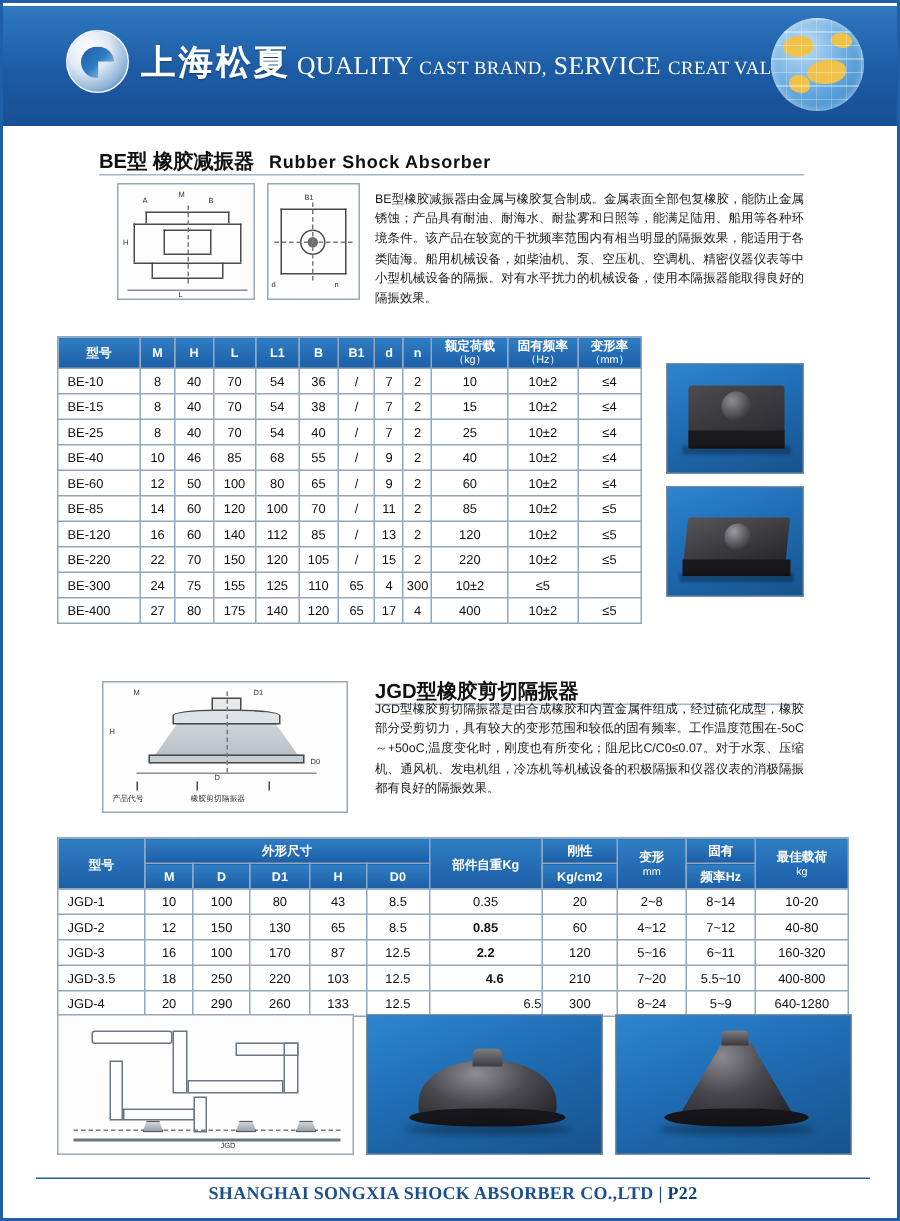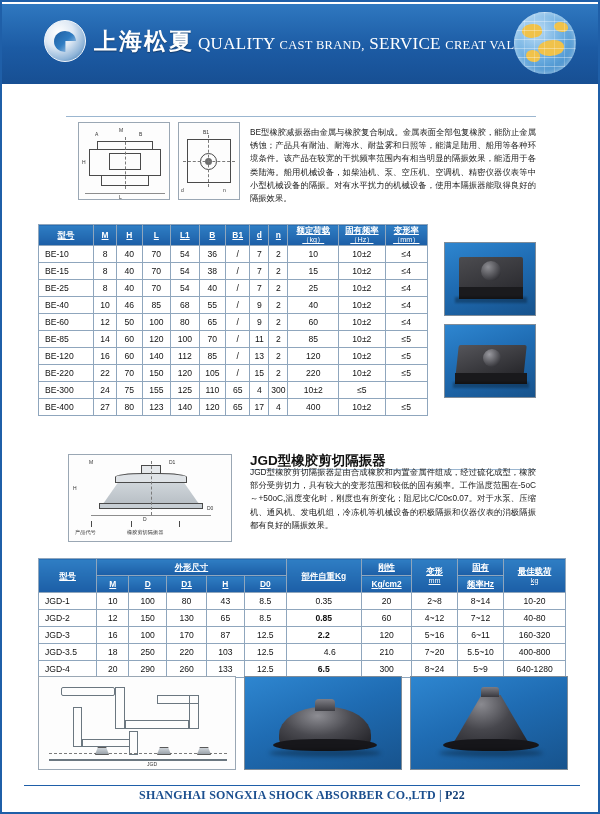--- a/index.html
+++ b/index.html
@@ -131,21 +131,20 @@
     padding:0;
     height:17px;
     white-space:nowrap;
   }
   table.tbl thead th {
     background:linear-gradient(180deg,#2f7ec4,#1c5ea6);
     color:#fff;
     font-weight:bold;
     font-size:8.4px;
     line-height:10px;
-    text-decoration:underline;
   }
   table.tbl thead th .u { display:block; font-size:7.2px; font-weight:normal; }
   table.tbl tbody td:first-child { text-align:left; padding-left:6px; font-weight:normal;margin-top:34px; }
 
   
   .footer-rule {
     position:absolute; left:22px; top:783px; width:556px; height:1px; background:#1f5fa8;
   }
   .footer {
     position:absolute; left:0; top:786px; width:600px;
@@ -178,20 +177,24 @@
     </div>
     <div class="globe">
       <div class="land l1"></div>
         <div class="land l2"></div>
       <div class="land l3"></div>
         <div class="land l4"></div>
       <div class="globe-grid"></div>
     </div>
   </div>
 
+  <div class="sec-title" style="left:64px; top:97px;">
+    <span>BE型 橡胶减振器</span>
+    <span class="en" style="font-size:12px; margin-left:6px;">Rubber Shock Absorber</span>
+  </div>
   <div class="title-rule" style="left:64px; top:114px; width:470px;"></div>
 
   <div class="draw-box" style="left:76px; top:120px; width:92px; height:78px;">
 
     <div class="dwg-line" style="left:18px; top:18px; width:56px; height:1px;"></div>
     <div class="dwg-line" style="left:18px; top:18px; width:1px; height:8px;"></div>
     <div class="dwg-line" style="left:73px; top:18px; width:1px; height:8px;"></div>
     <div class="dwg-line" style="left:10px; top:26px; width:72px; height:1px;"></div>
     <div class="dwg-line" style="left:10px; top:26px; width:1px; height:26px;"></div>
     <div class="dwg-line" style="left:81px; top:26px; width:1px; height:26px;"></div>
@@ -375,21 +378,21 @@
         <td>4</td>
           <td>300</td>
         <td>10±2</td>
           <td>≤5</td>
         <td></td>
       </tr>
       <tr>
         <td>BE-400</td>
         <td>27</td>
           <td>80</td>
-        <td>123</td>
+        <td>175</td>
           <td>140</td>
         <td>120</td>
           <td>65</td>
         <td>17</td>
           <td>4</td>
         <td>400</td>
           <td>10±2</td>
         <td>≤5</td>
       </tr>
     </tbody>
@@ -503,34 +506,34 @@
         <td>6~11</td>
           <td>160-320</td>
       </tr>
       <tr>
         <td>JGD-3.5</td>
         <td>18</td>
           <td>250</td>
         <td>220</td>
           <td>103</td>
         <td>12.5</td>
-        <td style="font-weight:normal;padding-left:12px;">4.6</td>
+        <td style="font-weight:bold;padding-left:12px;">4.6</td>
         <td>210</td>
           <td>7~20</td>
         <td>5.5~10</td>
           <td>400-800</td>
       </tr>
       <tr>
         <td>JGD-4</td>
         <td>20</td>
           <td>290</td>
         <td>260</td>
           <td>133</td>
         <td>12.5</td>
-        <td style="font-weight:bold;">6.5</td>
+        <td style="font-weight:normal;text-align:right;">6.5</td>
         <td>300</td>
           <td>8~24</td>
         <td>5~9</td>
           <td>640-1280</td>
       </tr>
     </tbody>
   </table>
 
   <div class="draw-box" style="left:36px; top:674px; width:198px; height:94px;">
 

